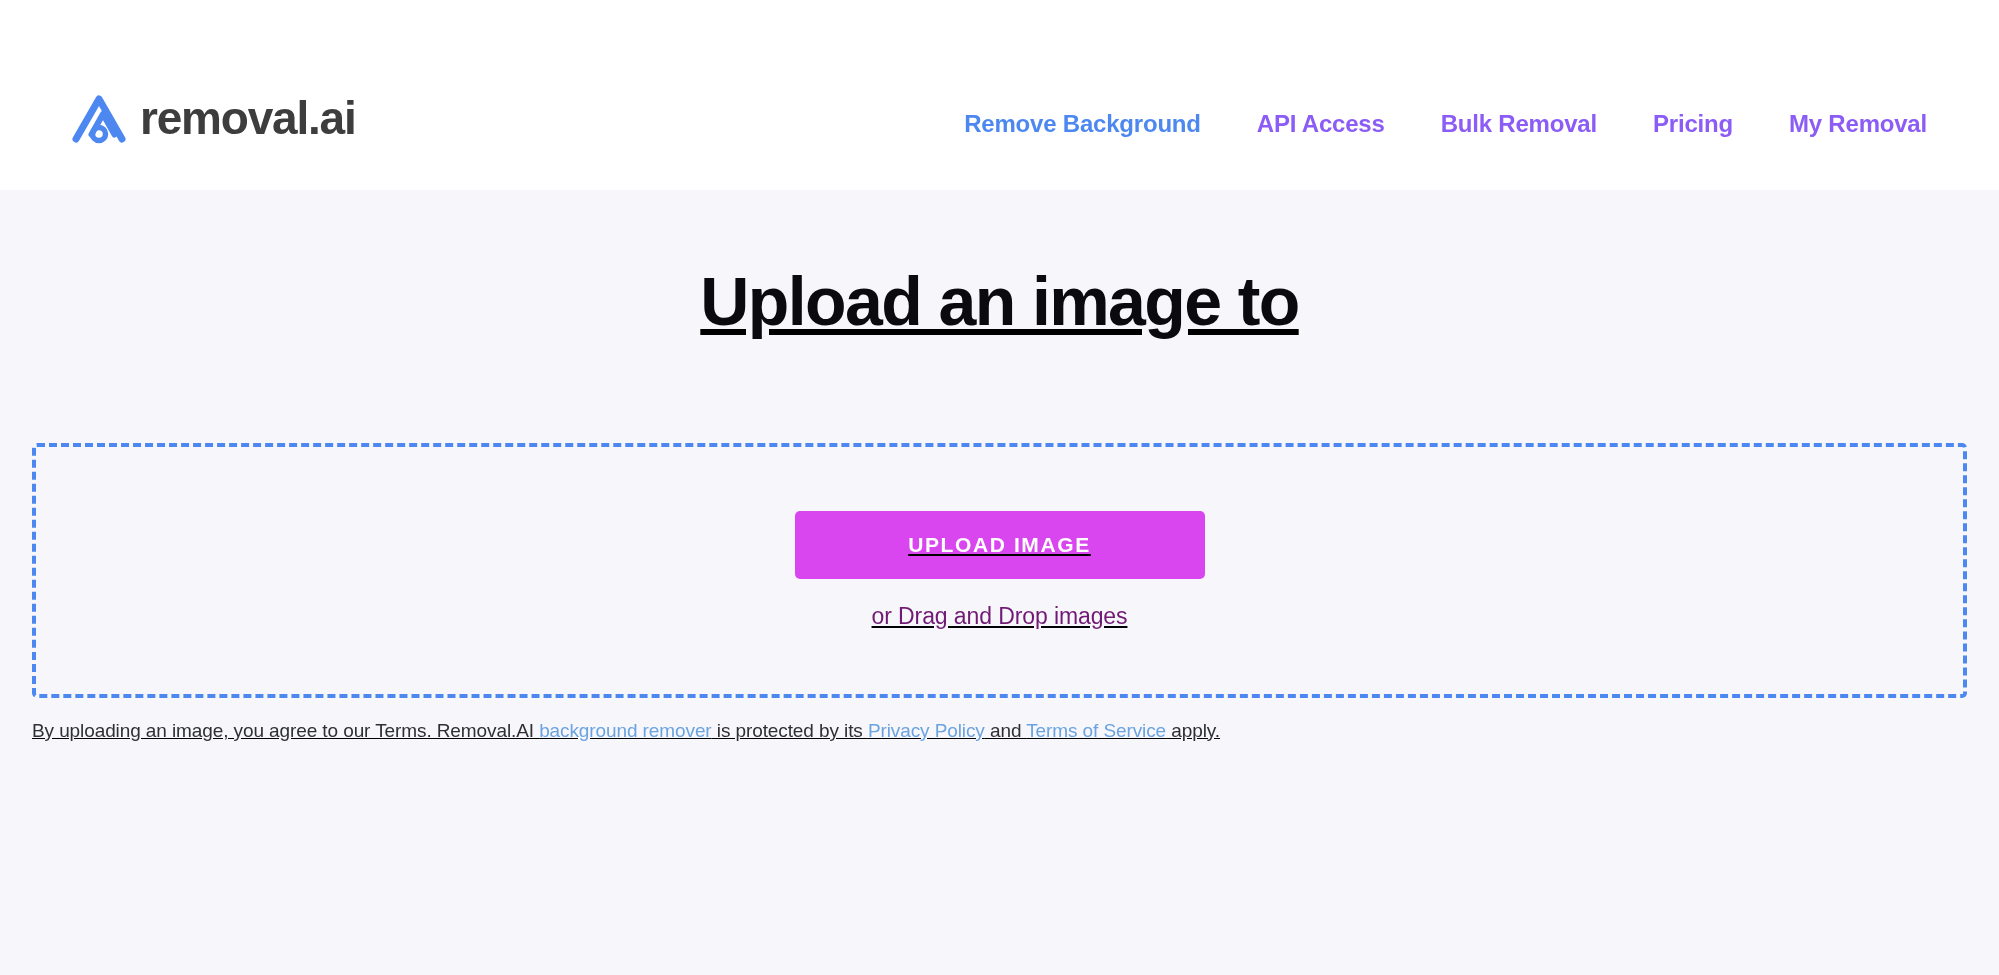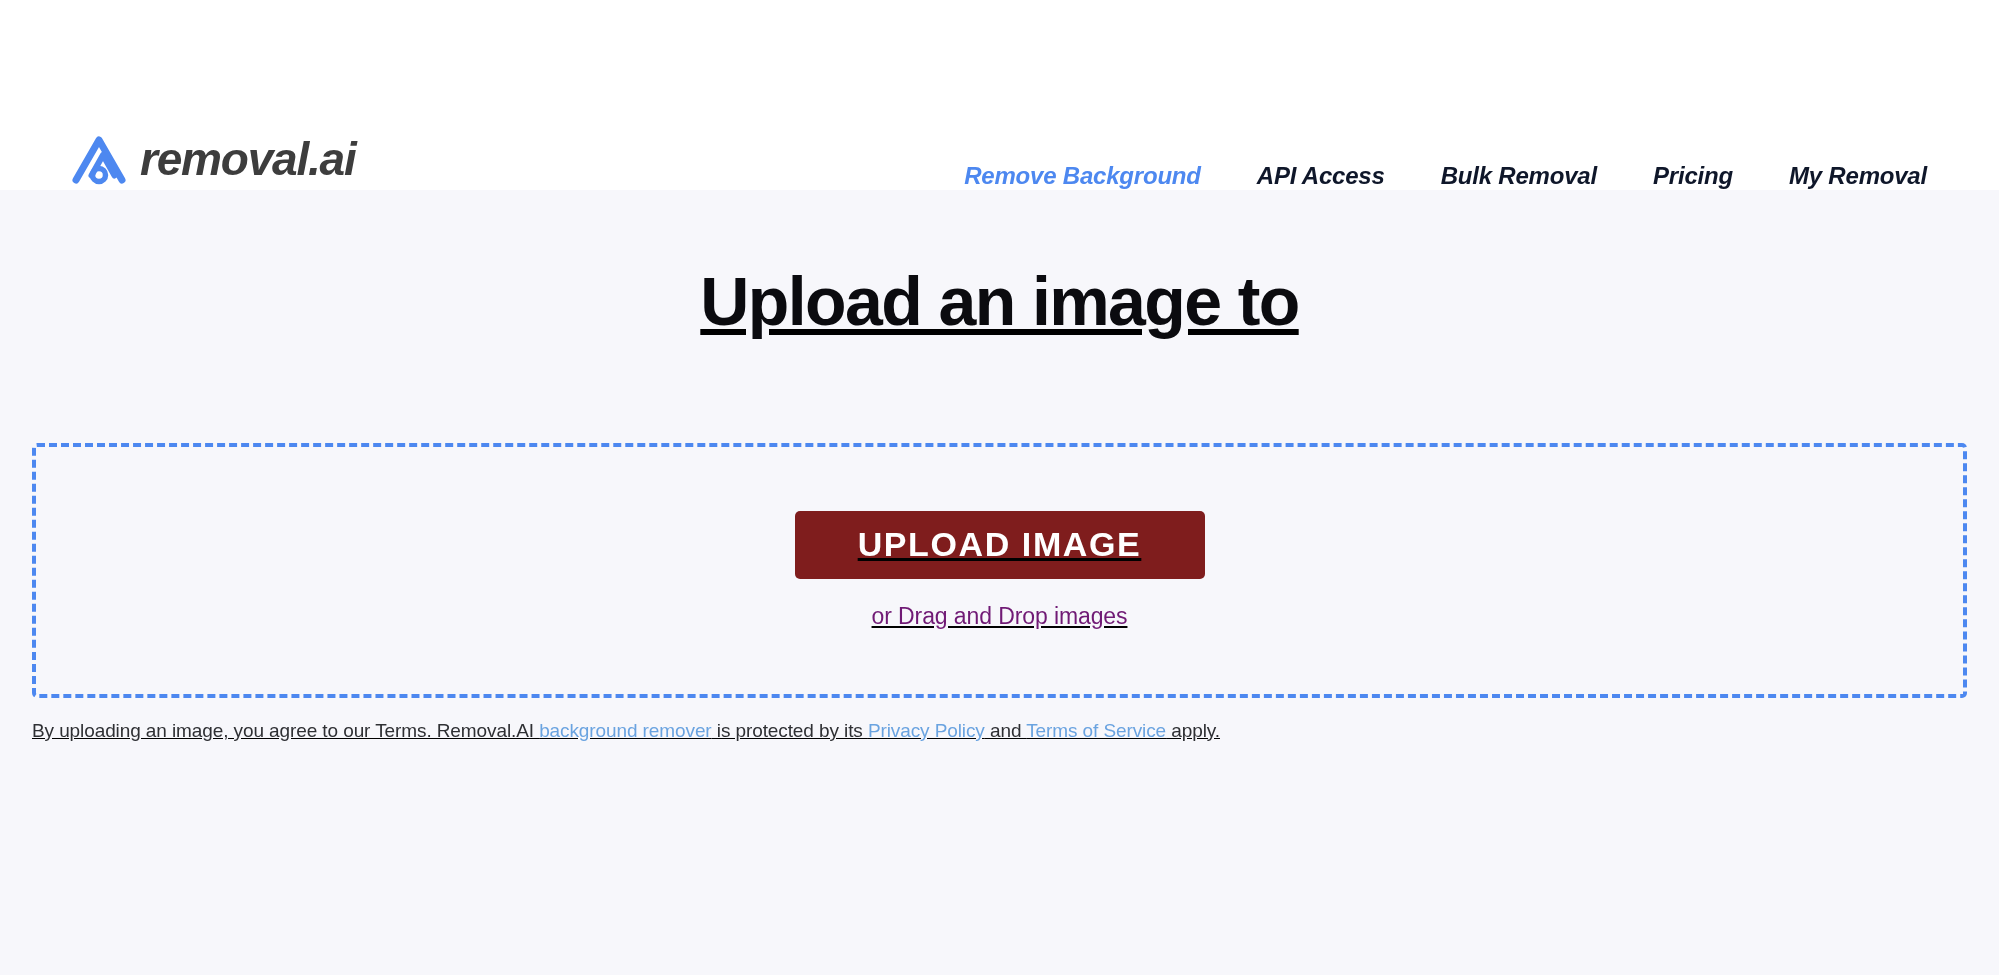--- a/index.html
+++ b/index.html
@@ -14,24 +14,23 @@
     font-family: "Liberation Sans", sans-serif;
     background: #f7f7fb;
     -webkit-font-smoothing: antialiased;
   }
 
   
   .site-header {
     height: 190px;
     background: #ffffff;
     display: flex;
-    align-items: flex-end;
+    align-items: center;
     padding: 0 72px 0 68px;
     position: relative;
-    font-style: italic;
   }
 
   .brand {
     display: flex;
     align-items: center;
     gap: 10px;
     margin-top: 45px;
     text-decoration: none;
   }
 
@@ -55,21 +54,21 @@
     margin-left: auto;
     margin-top: 57px;
     display: flex;
     align-items: center;
     gap: 56px;
   }
 
   .nav-link {
     font-size: 24px;
     font-weight: 700;
-    color: #0f172a;
+    color: #8b5cf6;
     text-decoration: none;
     letter-spacing: -0.2px;
     white-space: nowrap;
     cursor: pointer;
   }
 
   .nav-link.is-active { color: #4d88f0; }
 
   
   .hero {
@@ -100,26 +99,26 @@
     display: flex;
     flex-direction: column;
     align-items: center;
     justify-content: center;
     cursor: pointer;
   }
 
   .upload-button {
     width: 410px;
     height: 68px;
-    background: #7f1d1d;
+    background: #d946ef;
     color: #ffffff;
     border: none;
     border-radius: 5px;
     font-family: "Liberation Sans", sans-serif;
-    font-size: 34px;
+    font-size: 21px;
     font-weight: 700;
     letter-spacing: 1.6px;
     cursor: pointer;
     display: flex;
     align-items: center;
     justify-content: center;
   }
 
   .dropzone-hint {
     margin-top: 24px;

